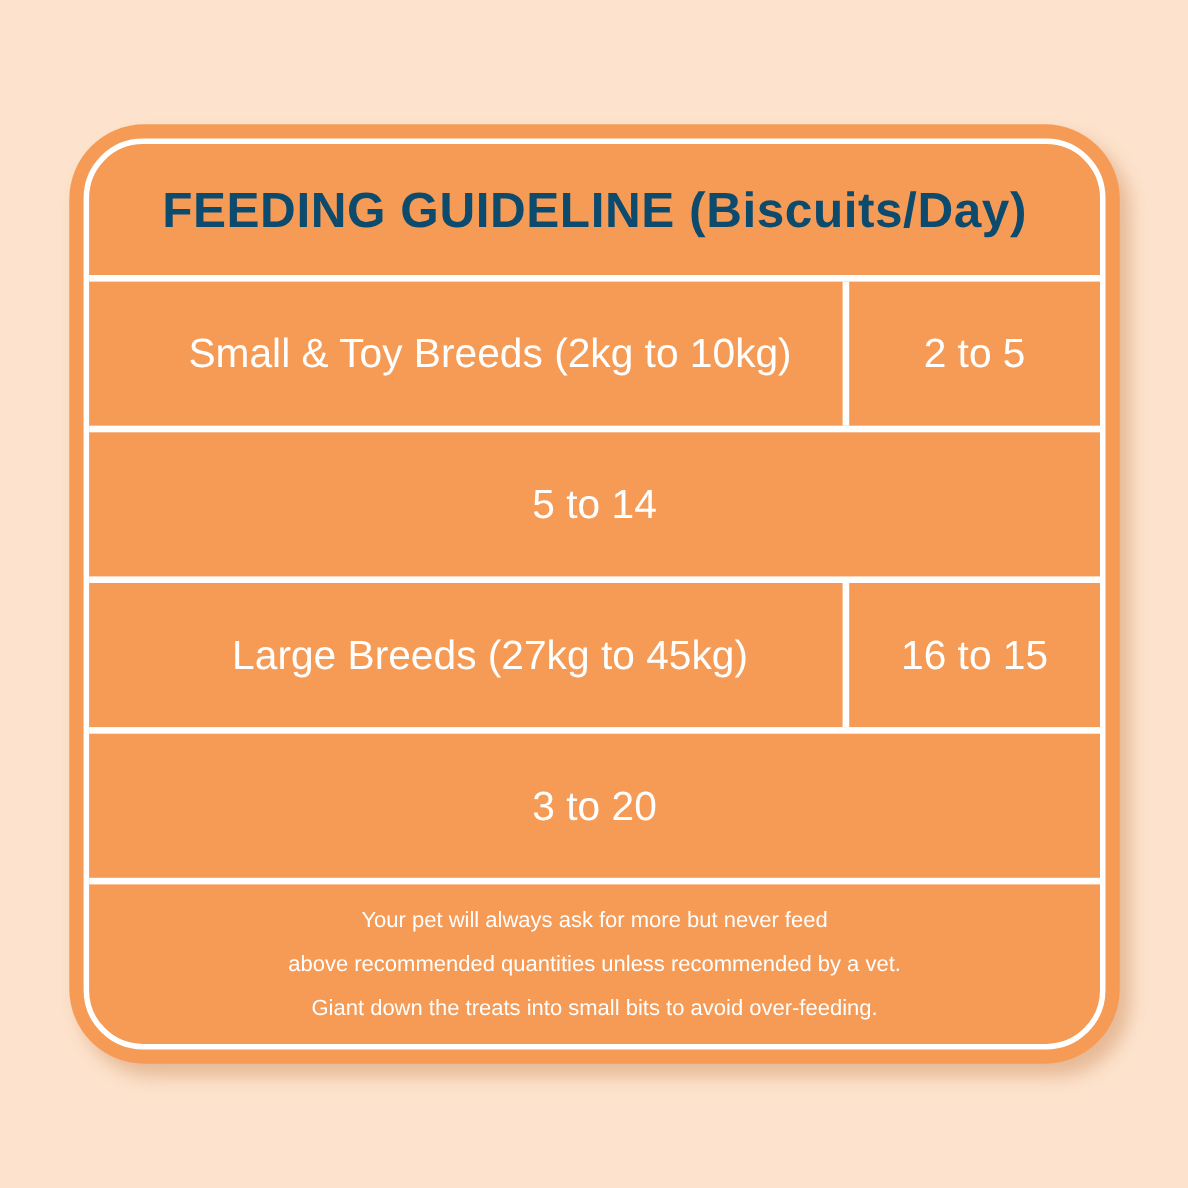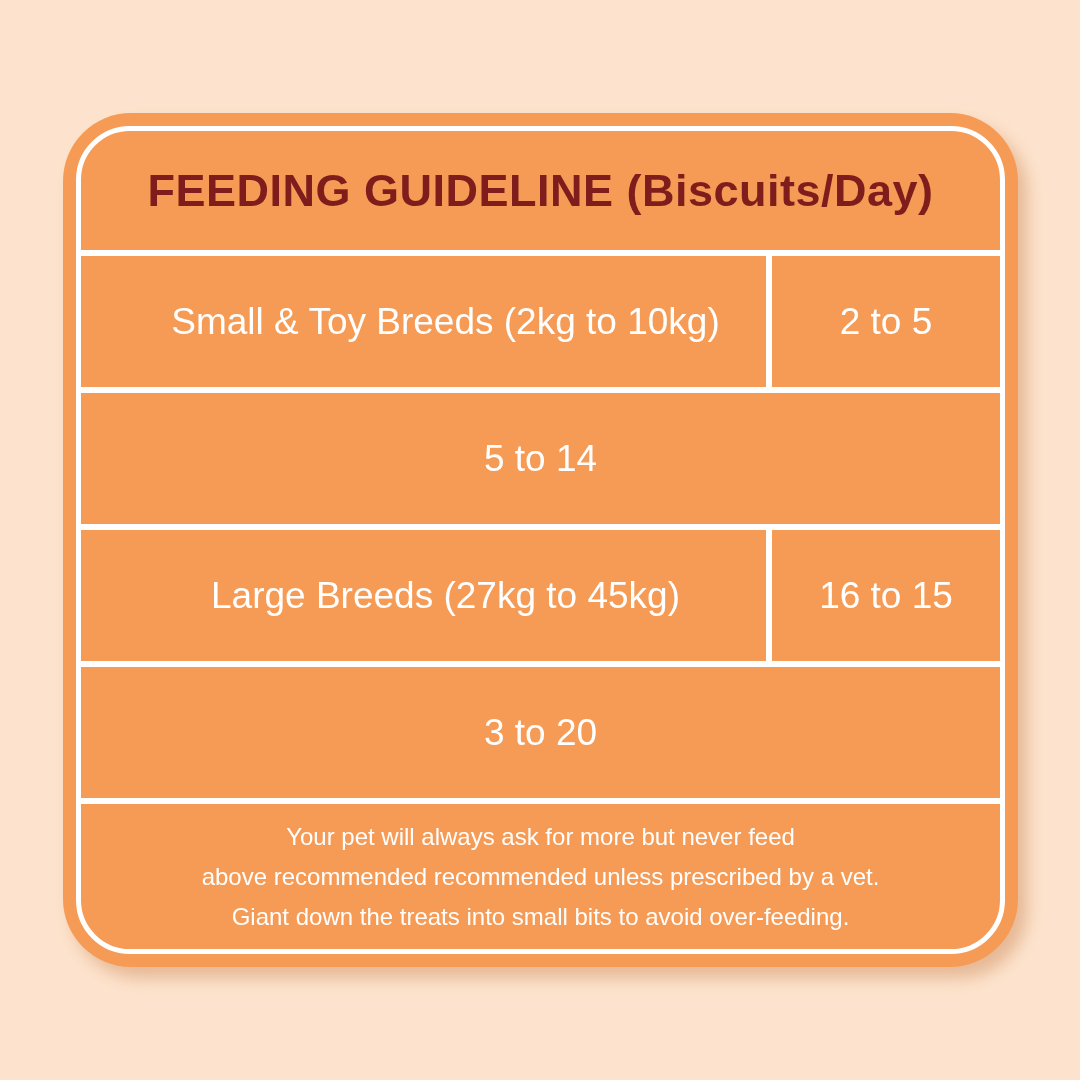--- a/index.html
+++ b/index.html
@@ -40,21 +40,21 @@
     display: flex;
     align-items: center;
     justify-content: center;
     border-bottom: 6px solid #ffffff;
   }
   .title-row h1 {
     margin: 0;
     font-size: 45px;
     font-weight: 700;
     letter-spacing: 0.5px;
-    color: #7f1d1d;
+    color: #0c4a6e;
   }
   .row {
     flex: 0 0 auto;
     height: 131px;
     display: flex;
     border-bottom: 6px solid #ffffff;
   }
   .cell {
     display: flex;
     align-items: center;
@@ -74,21 +74,21 @@
   }
   .note {
     flex: 1 1 auto;
     display: flex;
     flex-direction: column;
     align-items: center;
     justify-content: center;
     text-align: center;
   }
   .note div {
-    font-size: 24px;
+    font-size: 20px;
     line-height: 40px;
     color: #ffffff;
   }
 </style>
 </head>
 <body>
 
 <div class="card">
   <div class="frame">
 
@@ -109,18 +109,18 @@
       <div class="cell breed">Large Breeds (27kg to 45kg)</div>
       <div class="cell amount">16 to 15</div>
     </div>
 
     <div class="row">
       <div class="cell amount">3 to 20</div>
     </div>
 
     <div class="note">
       <div>Your pet will always ask for more but never feed</div>
-      <div>above recommended recommended unless prescribed by a vet.</div>
+      <div>above recommended quantities unless recommended by a vet.</div>
       <div>Giant down the treats into small bits to avoid over-feeding.</div>
     </div>
 
   </div>
 </div>
 
 </body></html>

